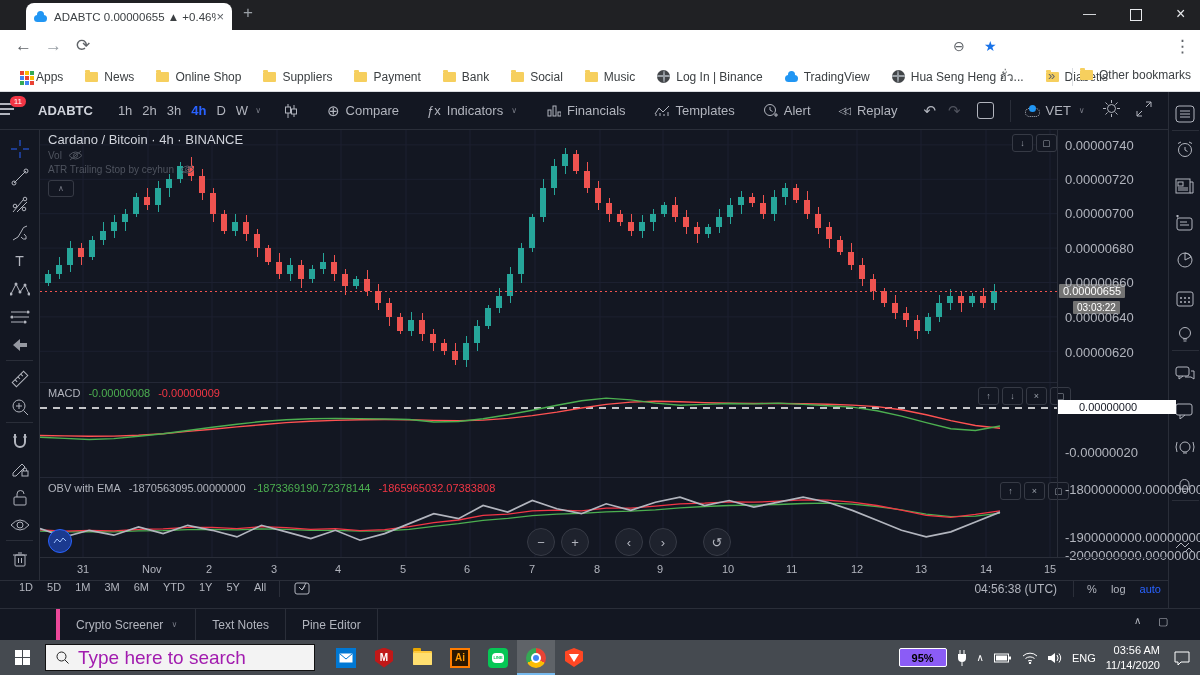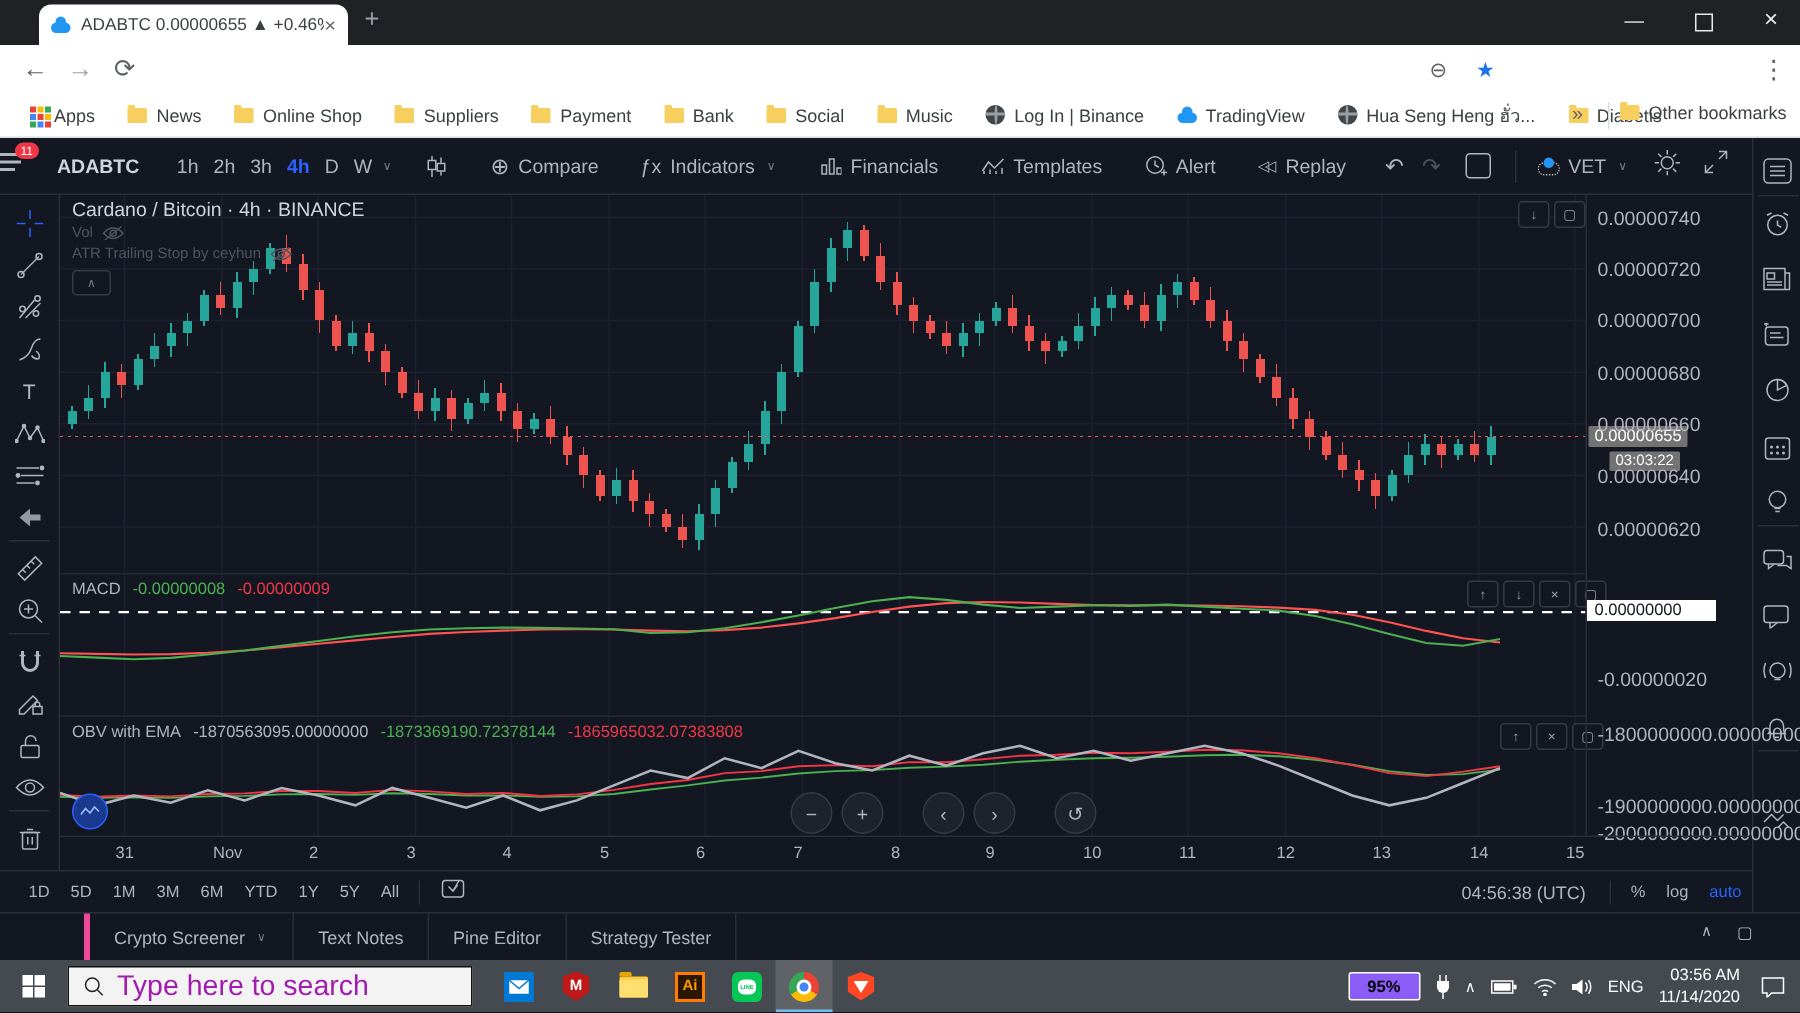--- a/index.html
+++ b/index.html
@@ -47,35 +47,35 @@
   .lefttb{left:0;top:130px;width:40px;height:450px;background:#131722;border-right:1px solid #2a2e39;box-sizing:border-box}
   .ltb{position:absolute;left:0;width:39px;height:26px;display:flex;align-items:center;justify-content:center}
   .tsep{position:absolute;left:6px;width:27px;height:1px;background:#2a2e39}
   .righttb{left:1168px;top:92px;width:32px;height:548px;background:#131722;border-left:1px solid #2a2e39;box-sizing:border-box}
   .rtb{position:absolute;left:0;width:31px;height:28px;display:flex;align-items:center;justify-content:center}
   .badge{position:absolute;top:-6px;right:-8px;background:#f23645;color:#fff;font-size:8px;border-radius:7px;padding:1px 4px}
   
   .axis{left:1057px;top:130px;width:111px;height:427px;border-left:1px solid #2a2e39;box-sizing:border-box}
   .axlabel{position:absolute;left:7px;font-size:13px;color:#b2b5be;white-space:nowrap}
   .redlabel{position:absolute;background:#737373;color:#fff;font-size:11px;padding:1px 4px;border-radius:1px;white-space:nowrap}
-  .whitelabel{position:absolute;background:#fff;color:#131722;font-size:11px;padding:1px 5px;white-space:nowrap}
+  .whitelabel{position:absolute;background:#fff;color:#131722;font-size:11px;padding:1px 21px;white-space:nowrap}
   .legend1{position:absolute;left:8px;top:2px}
   .lgtitle{font-size:13px;color:#d1d4dc}
   .lgrow{display:flex;align-items:center;gap:6px;margin-top:3px;font-size:10px;color:#4f545f}
   .collbtn{width:24px;height:15px;border:1px solid #363a45;border-radius:3px;color:#787b86;font-size:8px;
     display:flex;align-items:center;justify-content:center;margin-top:5px}
   .pbtns{position:absolute;display:flex;gap:3px}
   .pbtn{width:19px;height:16px;border:1px solid #363a45;border-radius:3px;background:#131722;color:#9aa0aa;
     font-size:9px;display:flex;align-items:center;justify-content:center}
   .zoomctl{width:26px;height:26px;border:1px solid #363a45;border-radius:50%;background:#1e222d;color:#b2b5be;
     font-size:13px;display:flex;align-items:center;justify-content:center}
   .timeax{left:40px;top:557px;width:1128px;height:23px;border-top:1px solid #2a2e39;box-sizing:border-box}
   .tlabel{position:absolute;top:5px;font-size:11px;color:#b2b5be}
   .botbar{left:0;top:580px;width:1168px;height:28px;border-top:1px solid #2a2e39;box-sizing:border-box;
-    display:flex;align-items:center}
+    display:flex;align-items:flex-start}
   .rng{font-size:11px;color:#b2b5be;padding:0 7px}
   .bottabs{left:0;top:608px;width:1200px;height:32px;background:#131722;border-top:1px solid #2a2e39;box-sizing:border-box;
     display:flex;align-items:stretch}
   .btab{display:flex;align-items:center;gap:6px;padding:0 16px;font-size:12px;color:#b2b5be;border-right:1px solid #2a2e39}
   .btab:first-child{border-left:4px solid #ec4899;margin-left:56px}
   
   .taskbar{left:0;top:640px;width:1200px;height:35px;background:#454a50;display:flex;align-items:center}
   .winlogo{width:15px;height:15px;display:grid;grid-template-columns:7px 7px;grid-gap:1px;margin:0 15px}
   .winlogo span{background:#fff;width:7px;height:7px}
   .searchbox{width:270px;height:27px;background:#f3f3f3;border:1px solid #111;display:flex;align-items:center;
@@ -908,23 +908,20 @@
       <div class="btab">
         <span>Crypto Screener</span>
         <span class="caret">∨</span>
       </div>
       <div class="btab">
         <span>Text Notes</span>
       </div>
       <div class="btab">
         <span>Pine Editor</span>
       </div>
-      <div class="btab">
-        <span>Strategy Tester</span>
-      </div>
     </div>
   <span class="ab" style="left:1134px;top:615px;color:#b2b5be;font-size:10px">∧</span>
   <span class="ab" style="left:1158px;top:615px;color:#b2b5be;font-size:11px">▢</span>
 
   <div class="ab taskbar">
     <span class="winlogo">
         <span></span>
         <span></span>
         <span></span>
         <span></span>

